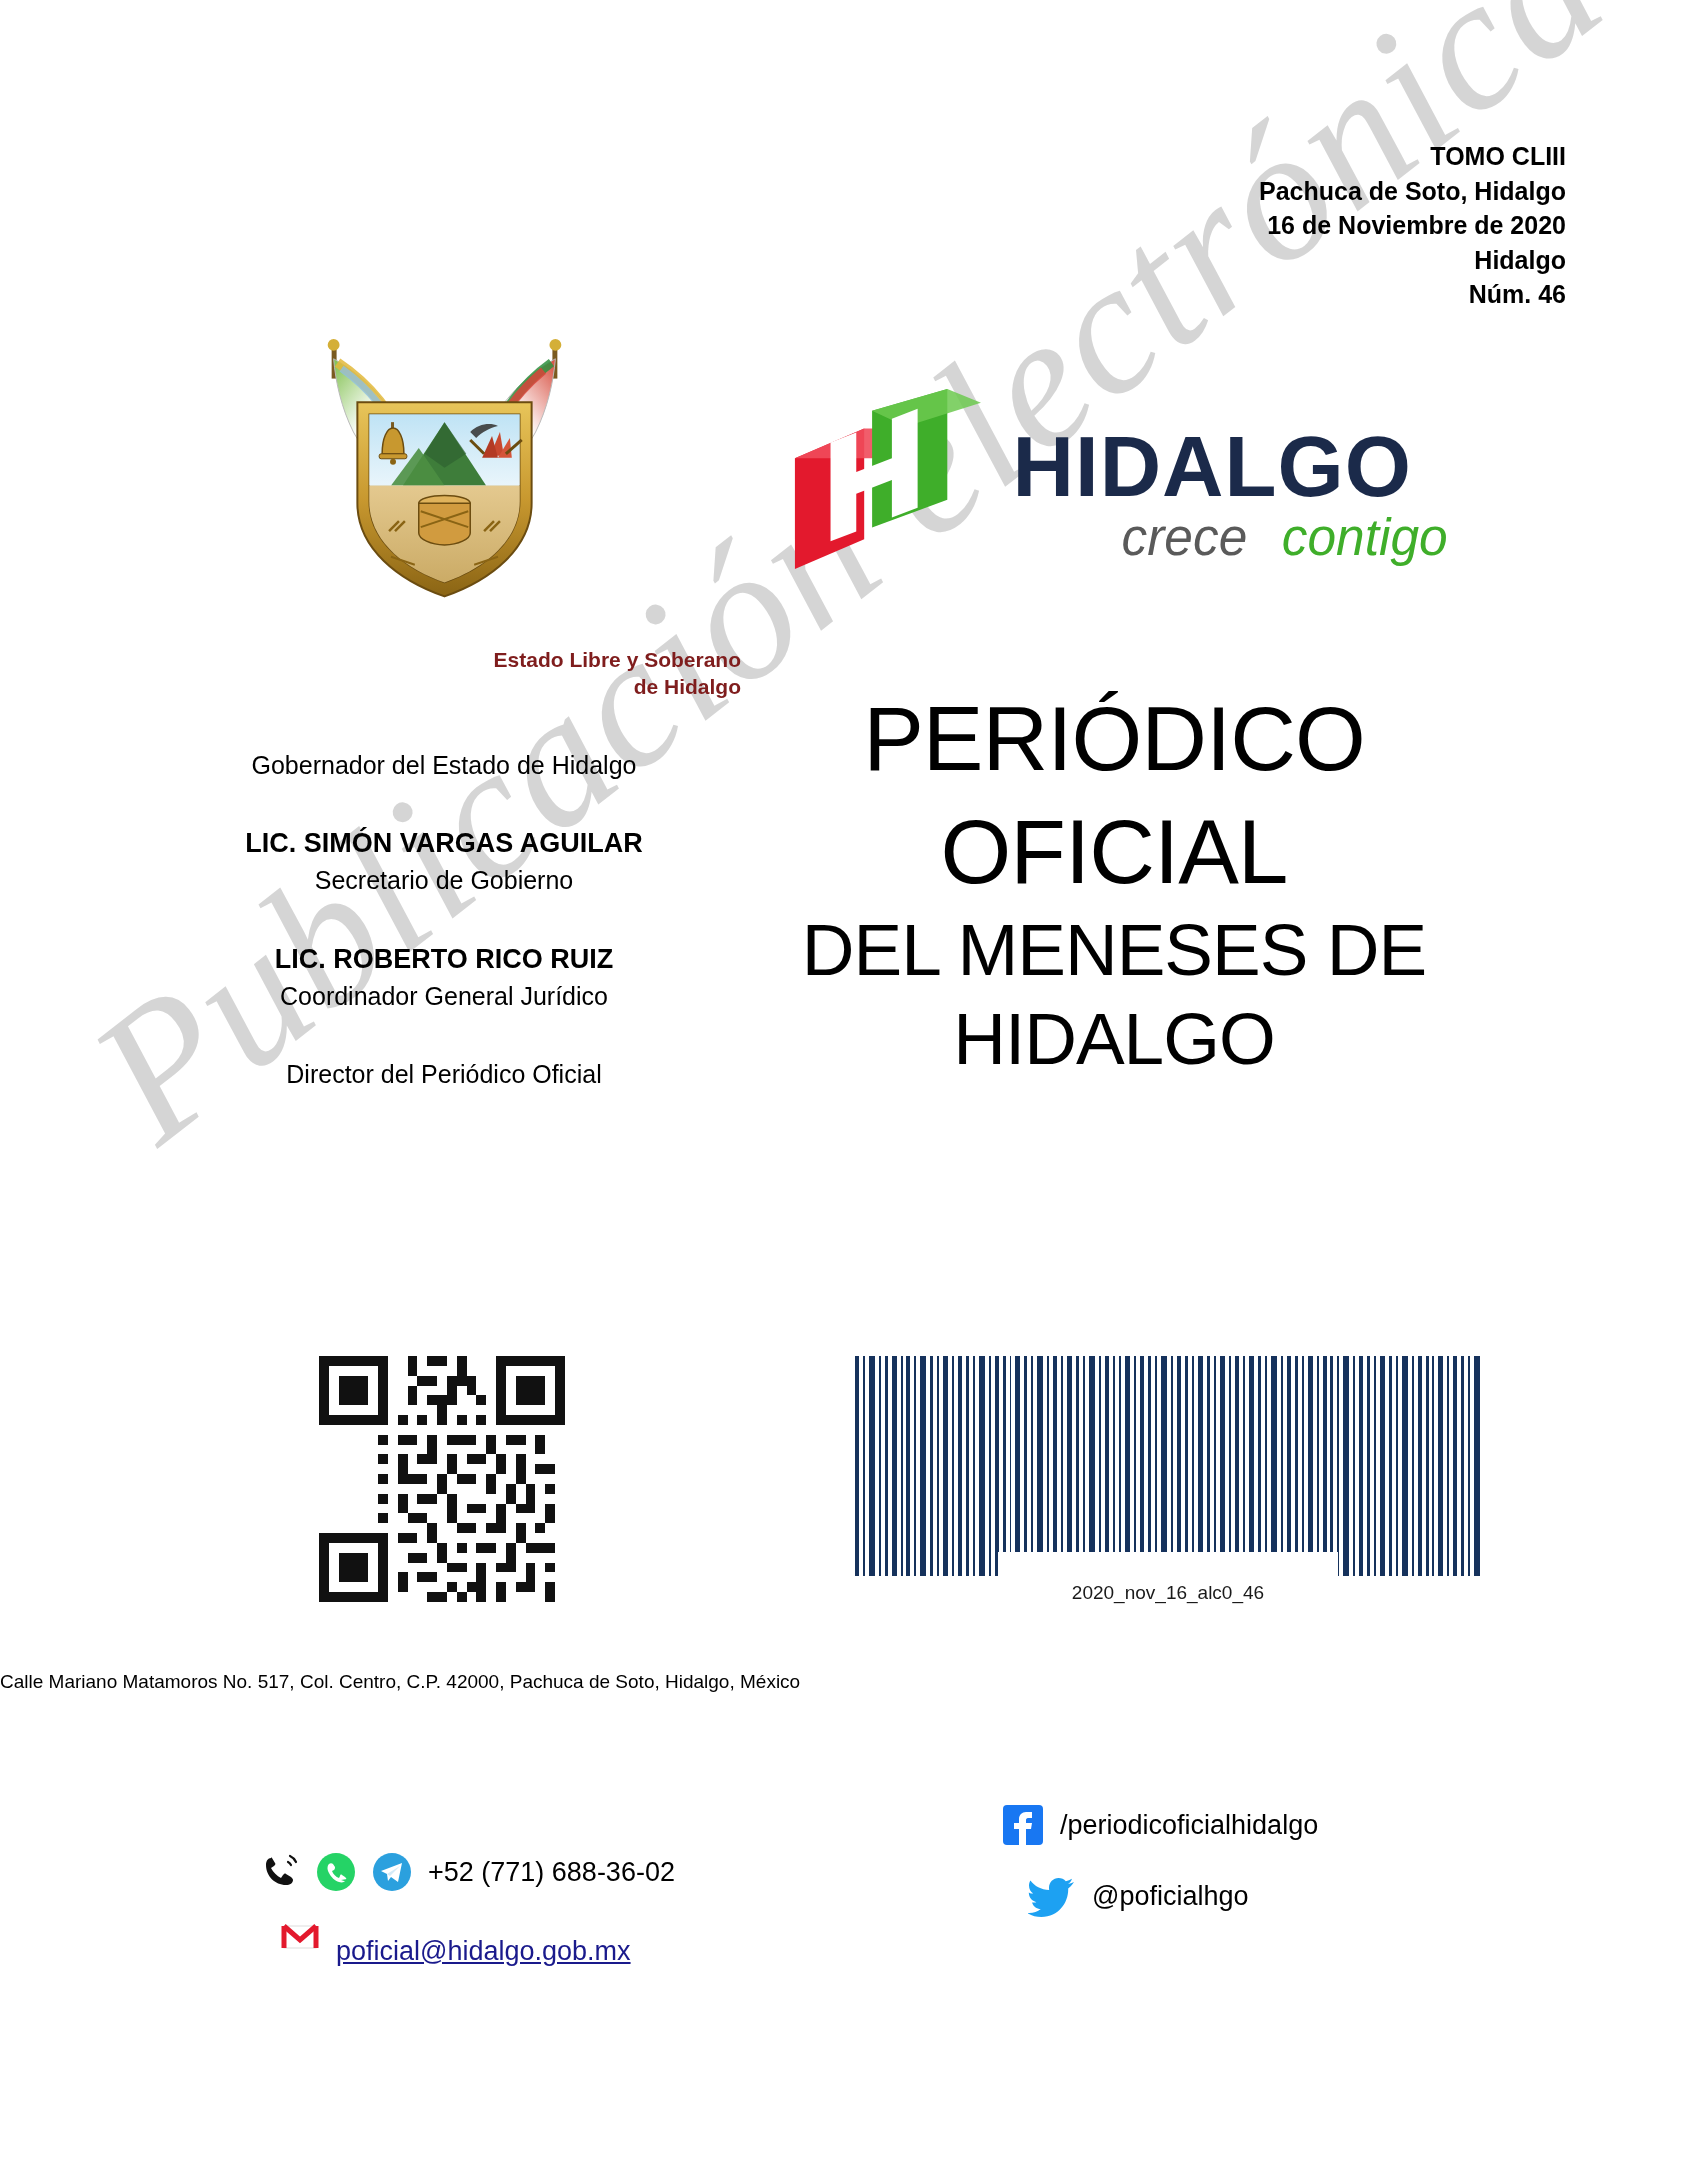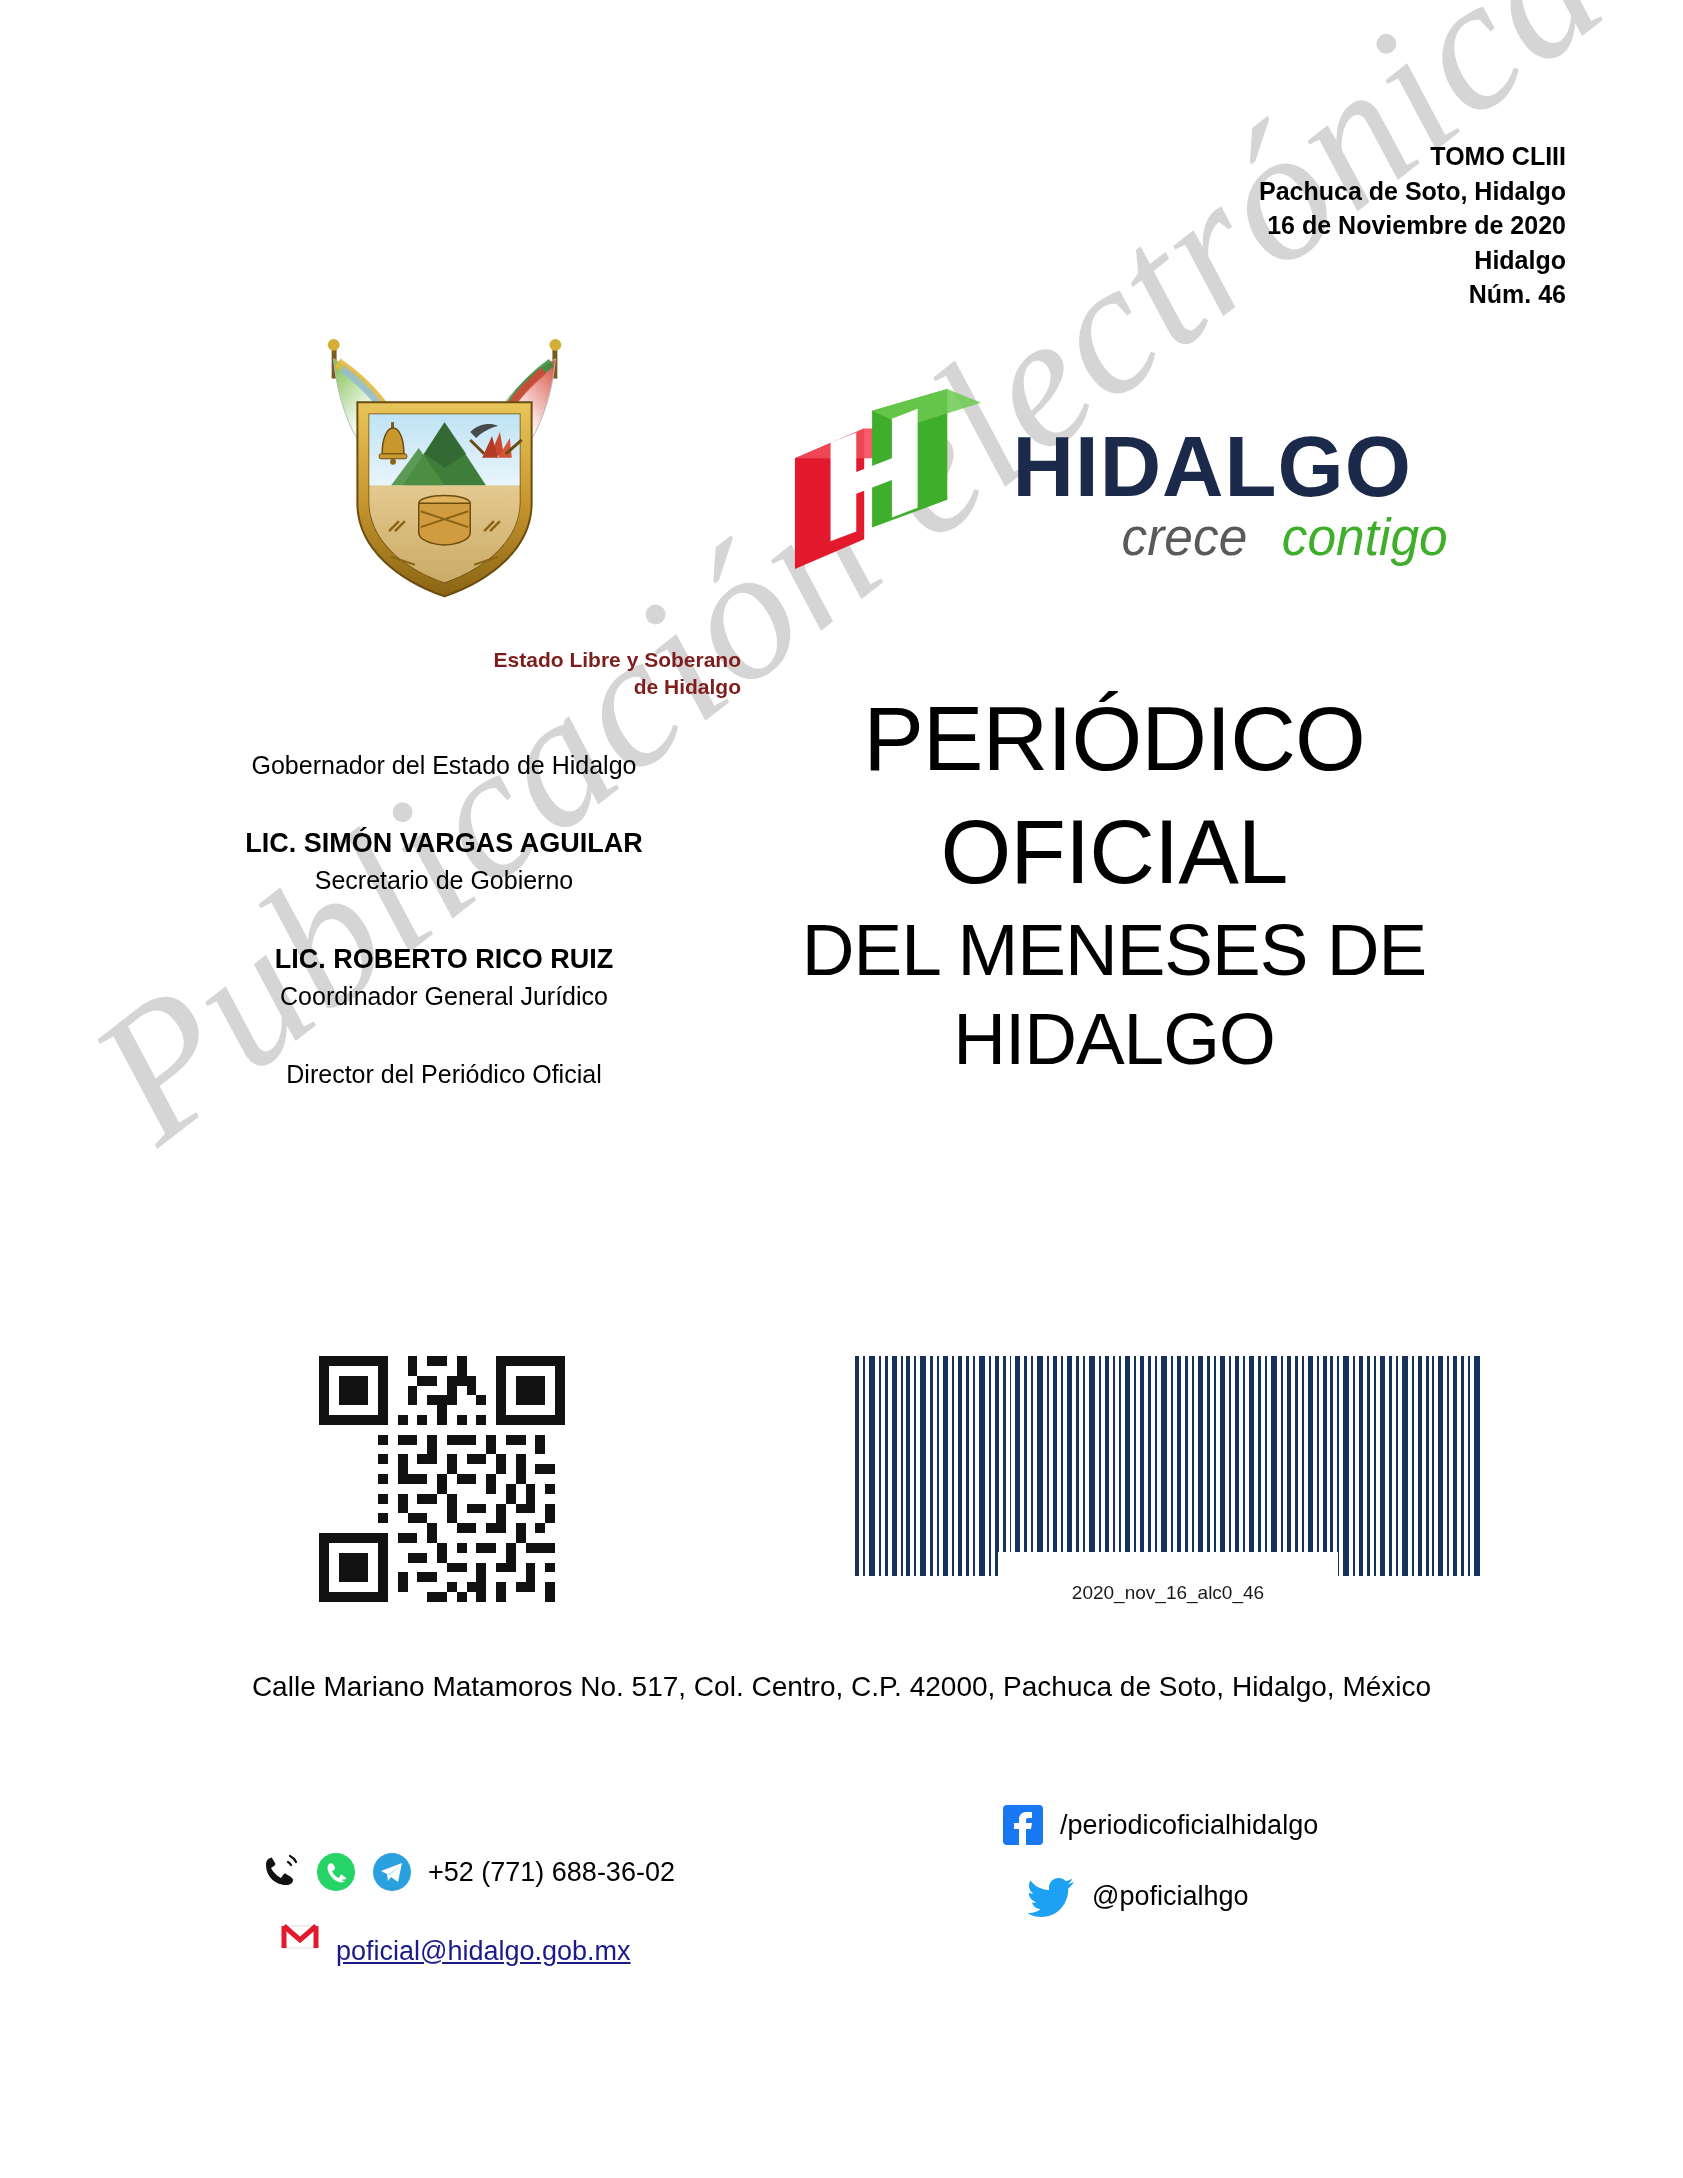--- a/index.html
+++ b/index.html
@@ -150,22 +150,21 @@
     margin-top: 2px;
     color: #1a1a1a;
   }
 
   
   .address {
     position: absolute;
     left: 0;
     top: 1671px;
     width: 1683px;
-    text-align: center;
-    font-size: 28px;
+    font-size: 19px;
     z-index: 10;
   }
 
   
   .contact-left {
     position: absolute;
     left: 238px;
     top: 1850px;
     z-index: 10;
   }

